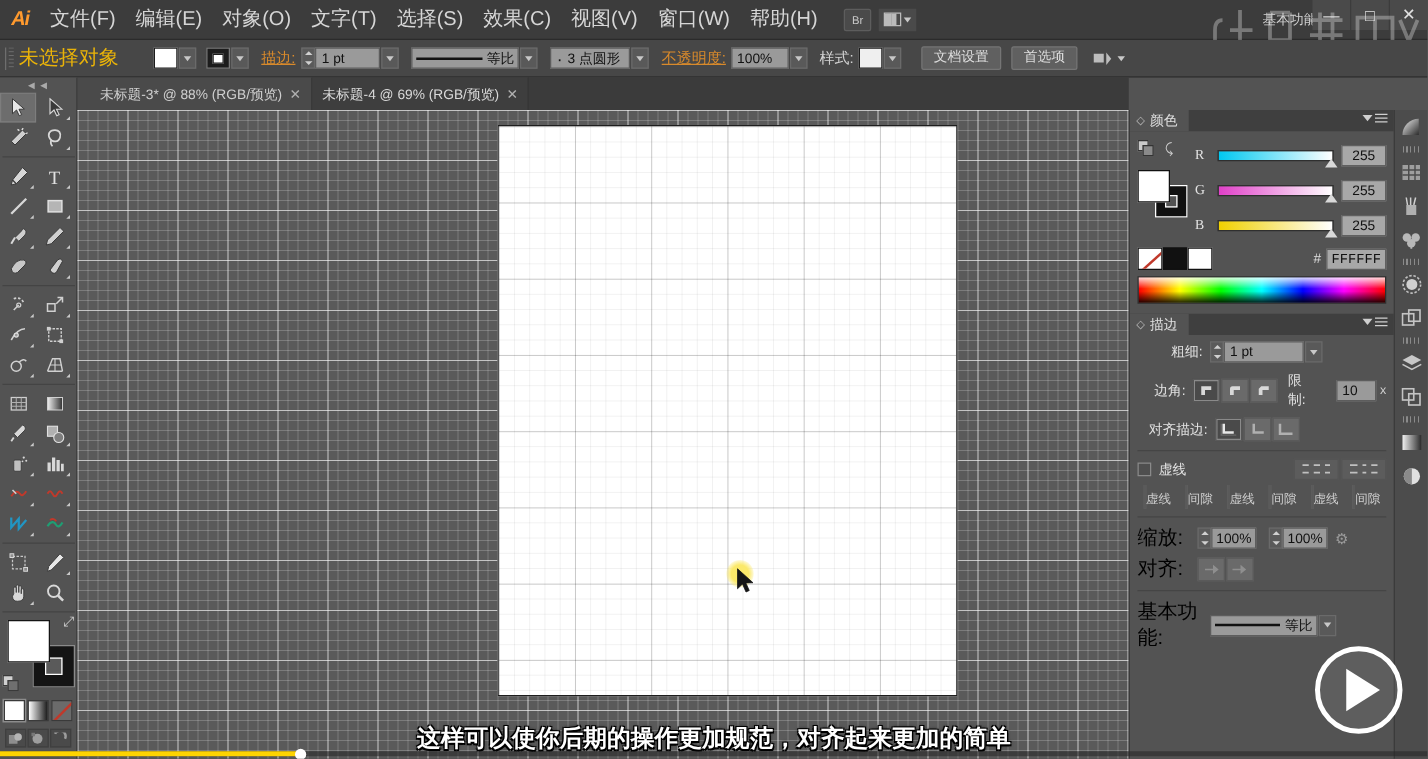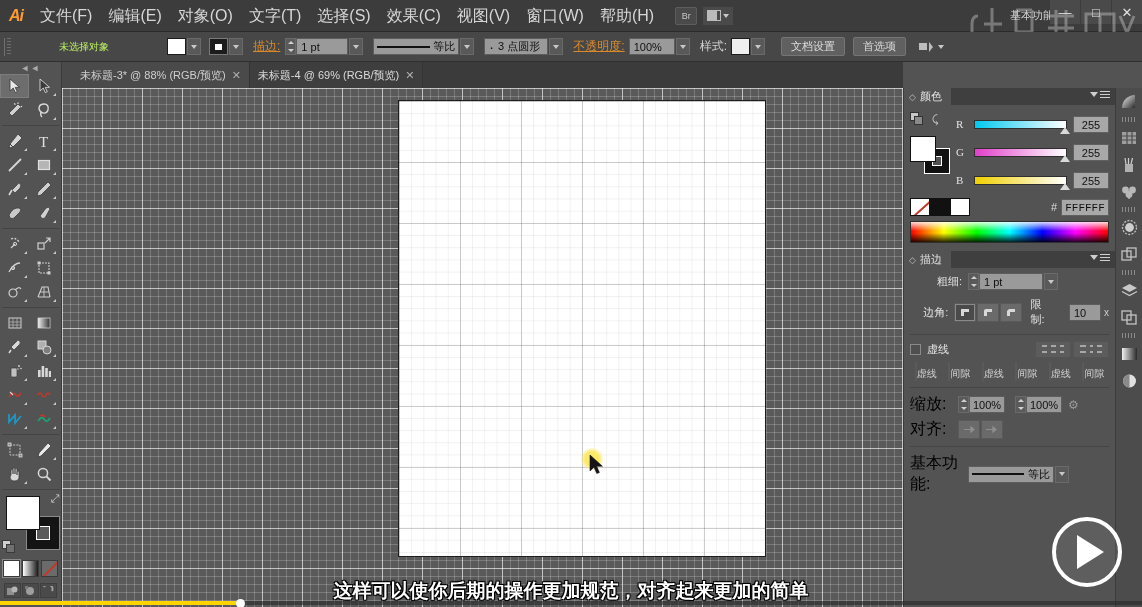--- a/index.html
+++ b/index.html
@@ -56,21 +56,21 @@
   .controlbar {
     position:absolute; left:0; top:32px; width:1142px; height:30px;
     background:#474747; border-bottom:1px solid #2f2f2f;
     display:flex; align-items:center; padding-left:4px;
   }
   .grip { width:7px; height:18px; margin-right:4px;
     background-image:repeating-linear-gradient(to bottom,#6e6e6e 0 1px,transparent 1px 3px);
     background-size:100% 3px; background-position:2px 0; background-repeat:repeat-y;
     border-left:1px solid #6e6e6e;
   }
-  .cb-text { font-size:10px; color:#bef264; white-space:nowrap;margin-left:44px; }
+  .cb-text { font-size:16px; color:#eab308; white-space:nowrap; }
   .cb-lbl-u { font-size:12px; color:#d98a2b; text-decoration:underline; white-space:nowrap; }
   .cb-lbl { font-size:12px; color:#d2d2d2; white-space:nowrap; }
   .swatch-white { width:19px;height:17px;background:#fff;border:1px solid #1c1c1c; }
   .swatch-stroke {
     width:19px;height:17px;background:#1c1c1c;border:1px solid #7a7a7a;
     display:flex;align-items:center;justify-content:center;
   }
   .swatch-stroke i { width:9px;height:8px;background:#fff;border:1px solid #1c1c1c; display:block;}
   .swatch-style { width:19px;height:17px;background:#efefef;border:1px solid #1c1c1c; }
   .dd-btn {
@@ -872,20 +872,41 @@
               <svg width="14" height="11" viewBox="0 0 14 11">
                 <path d="M3 9 V4 L5 2 H11 V5 H6 V9 z" fill="#d8d8d8"></path>
               </svg>
             </span>
         </span>
         <span style="margin-left:8px;font-size:11px;color:#e3e3e3">限制:</span>
         <span class="limitf" style="margin-left:20px">10</span>
         <span style="margin-left:3px;font-size:10px;color:#cfcfcf">x</span>
       </div>
 
+      <div class="srowp">
+        <span class="plab" style="width:62px">对齐描边:</span>
+        <span class="btn3">
+          <span class="ibtn on">
+              <svg width="14" height="11" viewBox="0 0 14 11">
+                <path d="M3 1 V8 H11" fill="none" stroke="#e8e8e8" stroke-width="2"></path>
+                <path d="M1 1 V10 H13" fill="none" stroke="#6a6a6a" stroke-width="1"></path>
+              </svg>
+            </span>
+          <span class="ibtn">
+              <svg width="14" height="11" viewBox="0 0 14 11">
+                <path d="M4 1 V8 H12" fill="none" stroke="#b0b0b0" stroke-width="2"></path>
+              </svg>
+            </span>
+          <span class="ibtn">
+              <svg width="14" height="11" viewBox="0 0 14 11">
+                <path d="M2 1 V9 H12" fill="none" stroke="#b0b0b0" stroke-width="2"></path>
+              </svg>
+            </span>
+        </span>
+      </div>
 
       <div class="psep"></div>
 
       <div class="dashrow">
         <span class="chk"></span>
         <span style="font-size:11px;color:#e3e3e3">虚线</span>
         <span class="dcaps">
           <span class="dcap">
               <svg width="26" height="9" viewBox="0 0 26 9">
                 <path d="M2 1 h5 M11 1 h5 M20 1 h4 M2 7 h5 M11 7 h5 M20 7 h4" stroke="#c0c0c0" stroke-width="1.4"></path>

